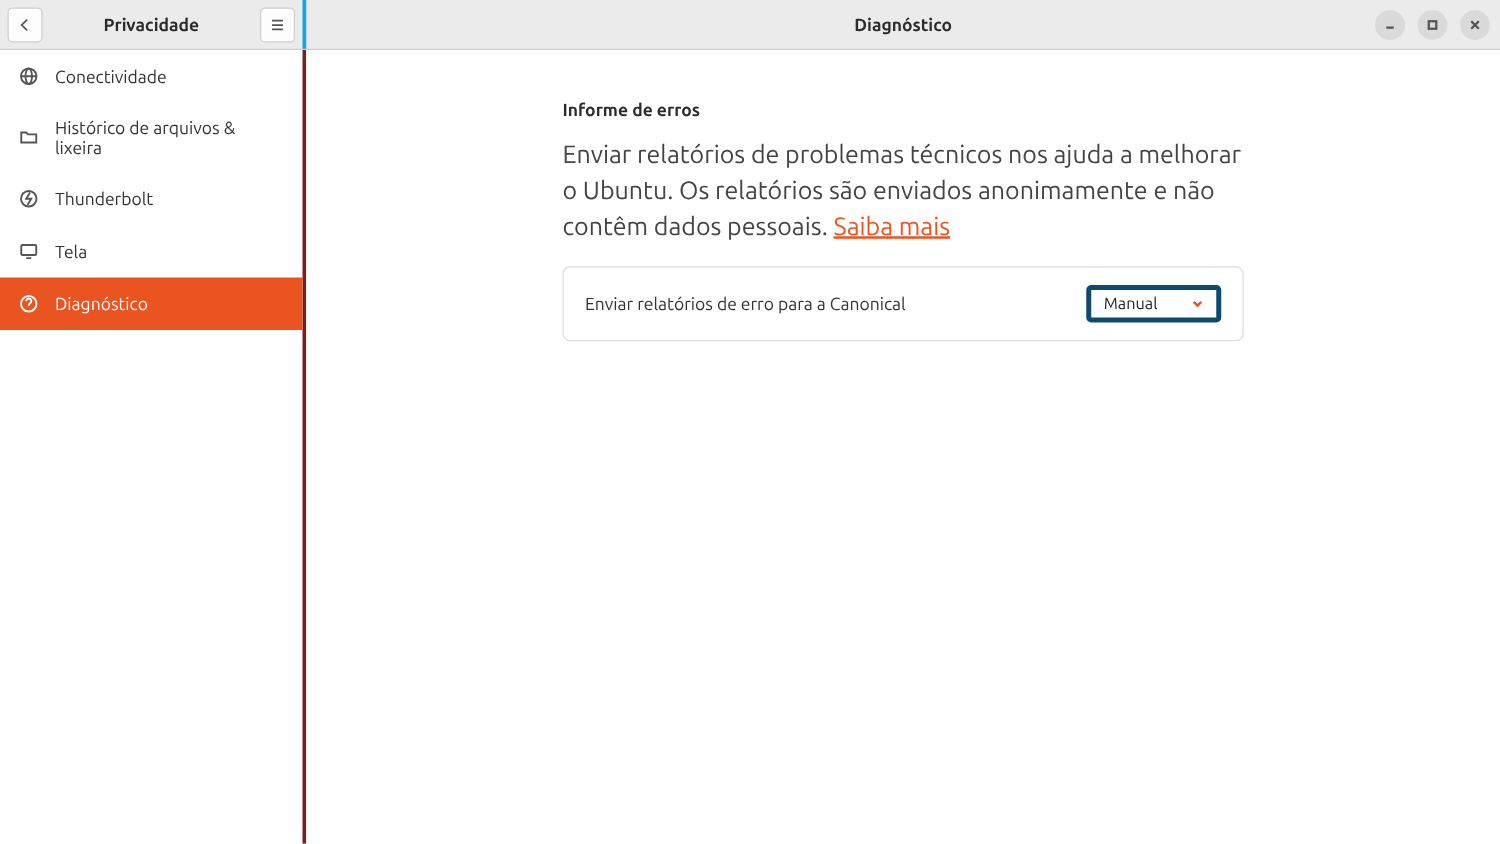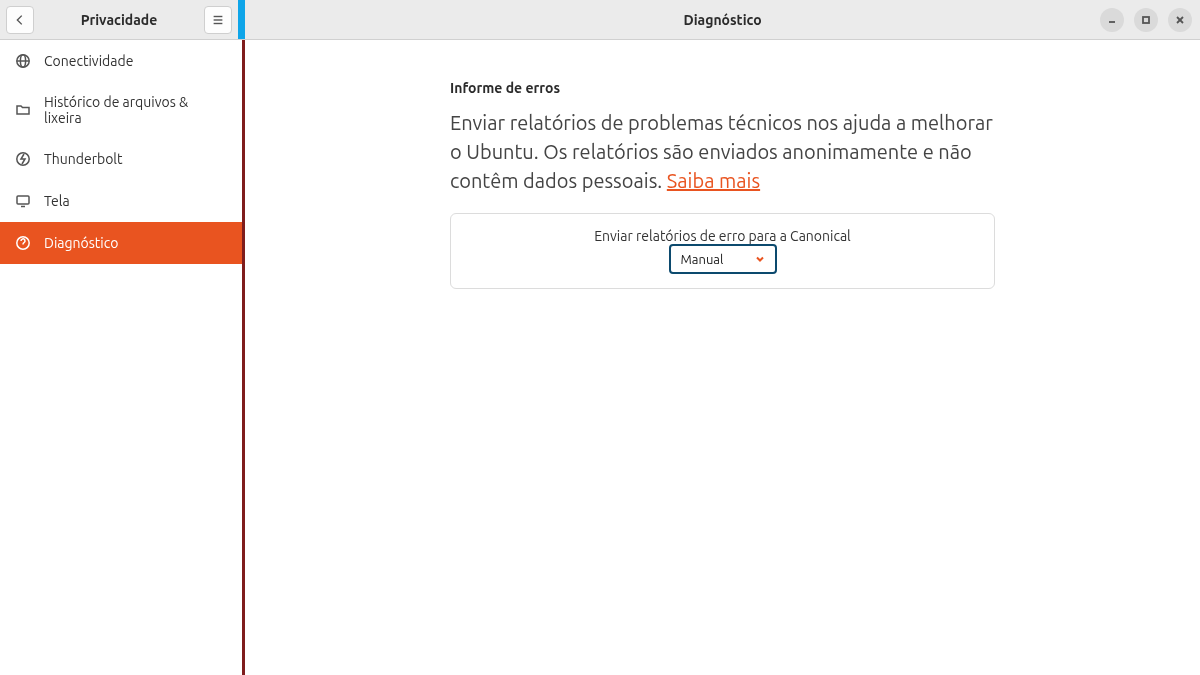--- a/index.html
+++ b/index.html
@@ -1,42 +1,42 @@
 <!DOCTYPE html>
 <html><head>
 <meta charset="utf-8">
 <style>
   * { box-sizing: border-box; margin: 0; padding: 0; }
   html, body { width: 1200px; height: 675px; font-family: "Ubuntu", "Cantarell", "Helvetica Neue", Arial, sans-serif; font-size: 14px; color: #333; background: #fafafa; overflow: hidden; }
   .window { display: flex; flex-direction: column; width: 100%; height: 100%; }
   .headerbar { display: flex; height: 40px; border-bottom: 1px solid #d0d0d0; background: #ebebeb; }
-  .hb-left { width: 245px; display: flex; align-items: center; padding: 0 6px; gap: 6px; border-right: 7px solid #0ea5e9; }
+  .hb-left { width: 245px; display: flex; align-items: center; padding: 0 6px; gap: 6px; border-right: 3px solid #0ea5e9; }
   .hb-right { flex: 1; display: flex; align-items: center; padding: 0 8px; position: relative; }
   .hb-title-left { flex: 1; text-align: center; font-weight: 600; color: #2b2b2b; }
   .hb-title-right { position: absolute; left: 50%; transform: translateX(-50%); font-weight: 600; color: #2b2b2b; }
   .icon-btn { width: 28px; height: 28px; border: 1px solid #cfcfcf; border-radius: 4px; background: #fdfdfd; display: flex; align-items: center; justify-content: center; cursor: pointer; }
   .icon-btn svg { width: 14px; height: 14px; stroke: #555; fill: none; stroke-width: 1.6; }
   .win-ctrls { margin-left: auto; display: flex; gap: 10px; }
   .win-circle { width: 24px; height: 24px; border-radius: 50%; background: #dadada; display: flex; align-items: center; justify-content: center; cursor: pointer; }
   .win-circle svg { width: 10px; height: 10px; stroke: #555; fill: none; stroke-width: 1.8; }
   .body { flex: 1; display: flex; min-height: 0; }
   .sidebar { width: 245px; background: #ffffff; border-right: 3px solid #7f1d1d; }
   .side-item { display: flex; align-items: center; gap: 12px; padding: 12px 14px; cursor: pointer; color: #333; }
   .side-item.active { background: #e95420; color: #fff; }
   .side-item .sicon { width: 18px; height: 18px; display: flex; align-items: center; justify-content: center; flex-shrink: 0; }
   .side-item .sicon svg { width: 16px; height: 16px; stroke: #555; fill: none; stroke-width: 1.5; }
   .side-item.active .sicon svg { stroke: #fff; }
   .content { flex: 1; background: #ffffff; padding: 40px 0 0 0; overflow: auto; }
   .inner { width: 545px; margin: 0 auto; }
   .section-title { font-weight: 700; font-size: 14px; color: #2b2b2b; margin-bottom: 12px; }
   .section-desc { font-size: 20px; color: #444; line-height: 1.45; margin-bottom: 18px; }
   .section-desc a { color: #e95420; text-decoration: underline; cursor: pointer; }
-  .card { border: 1px solid #dcdcdc; border-radius: 6px; background: #fff; padding: 14px 17px; display: flex; align-items: center; justify-content: space-between; flex-direction: column; }
+  .card { border: 1px solid #dcdcdc; border-radius: 6px; background: #fff; padding: 14px 17px; display: flex; align-items: center; justify-content: space-between; }
   .card-label { font-size: 14px; color: #333; }
-  .dropdown { min-width: 108px; height: 30px; border: 2px solid #0c4a6e; border-radius: 4px; background: #fff; color: #222; display: flex; align-items: center; justify-content: space-between; padding: 0 10px; cursor: pointer; font-size: 13px; }
+  .dropdown { min-width: 108px; height: 30px; border: 4px solid #0c4a6e; border-radius: 4px; background: #fff; color: #222; display: flex; align-items: center; justify-content: space-between; padding: 0 10px; cursor: pointer; font-size: 13px; }
   .dropdown svg { width: 10px; height: 10px; stroke: #e95420; fill: none; stroke-width: 2; }
 </style>
 </head>
 <body>
 
 <div class="window">
 
   <div class="headerbar">
     <div class="hb-left">
       <div class="icon-btn">

